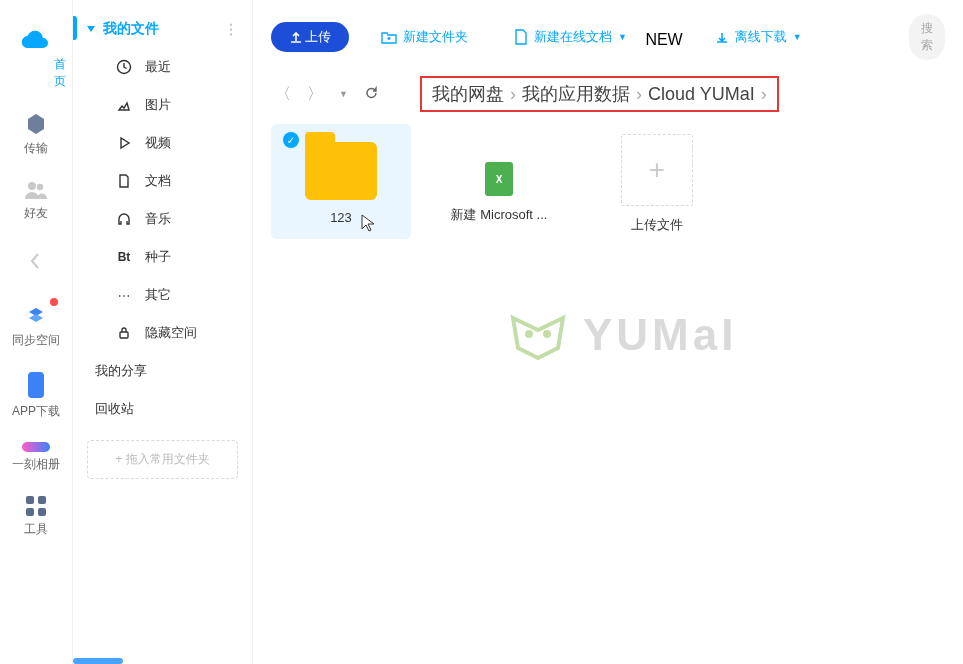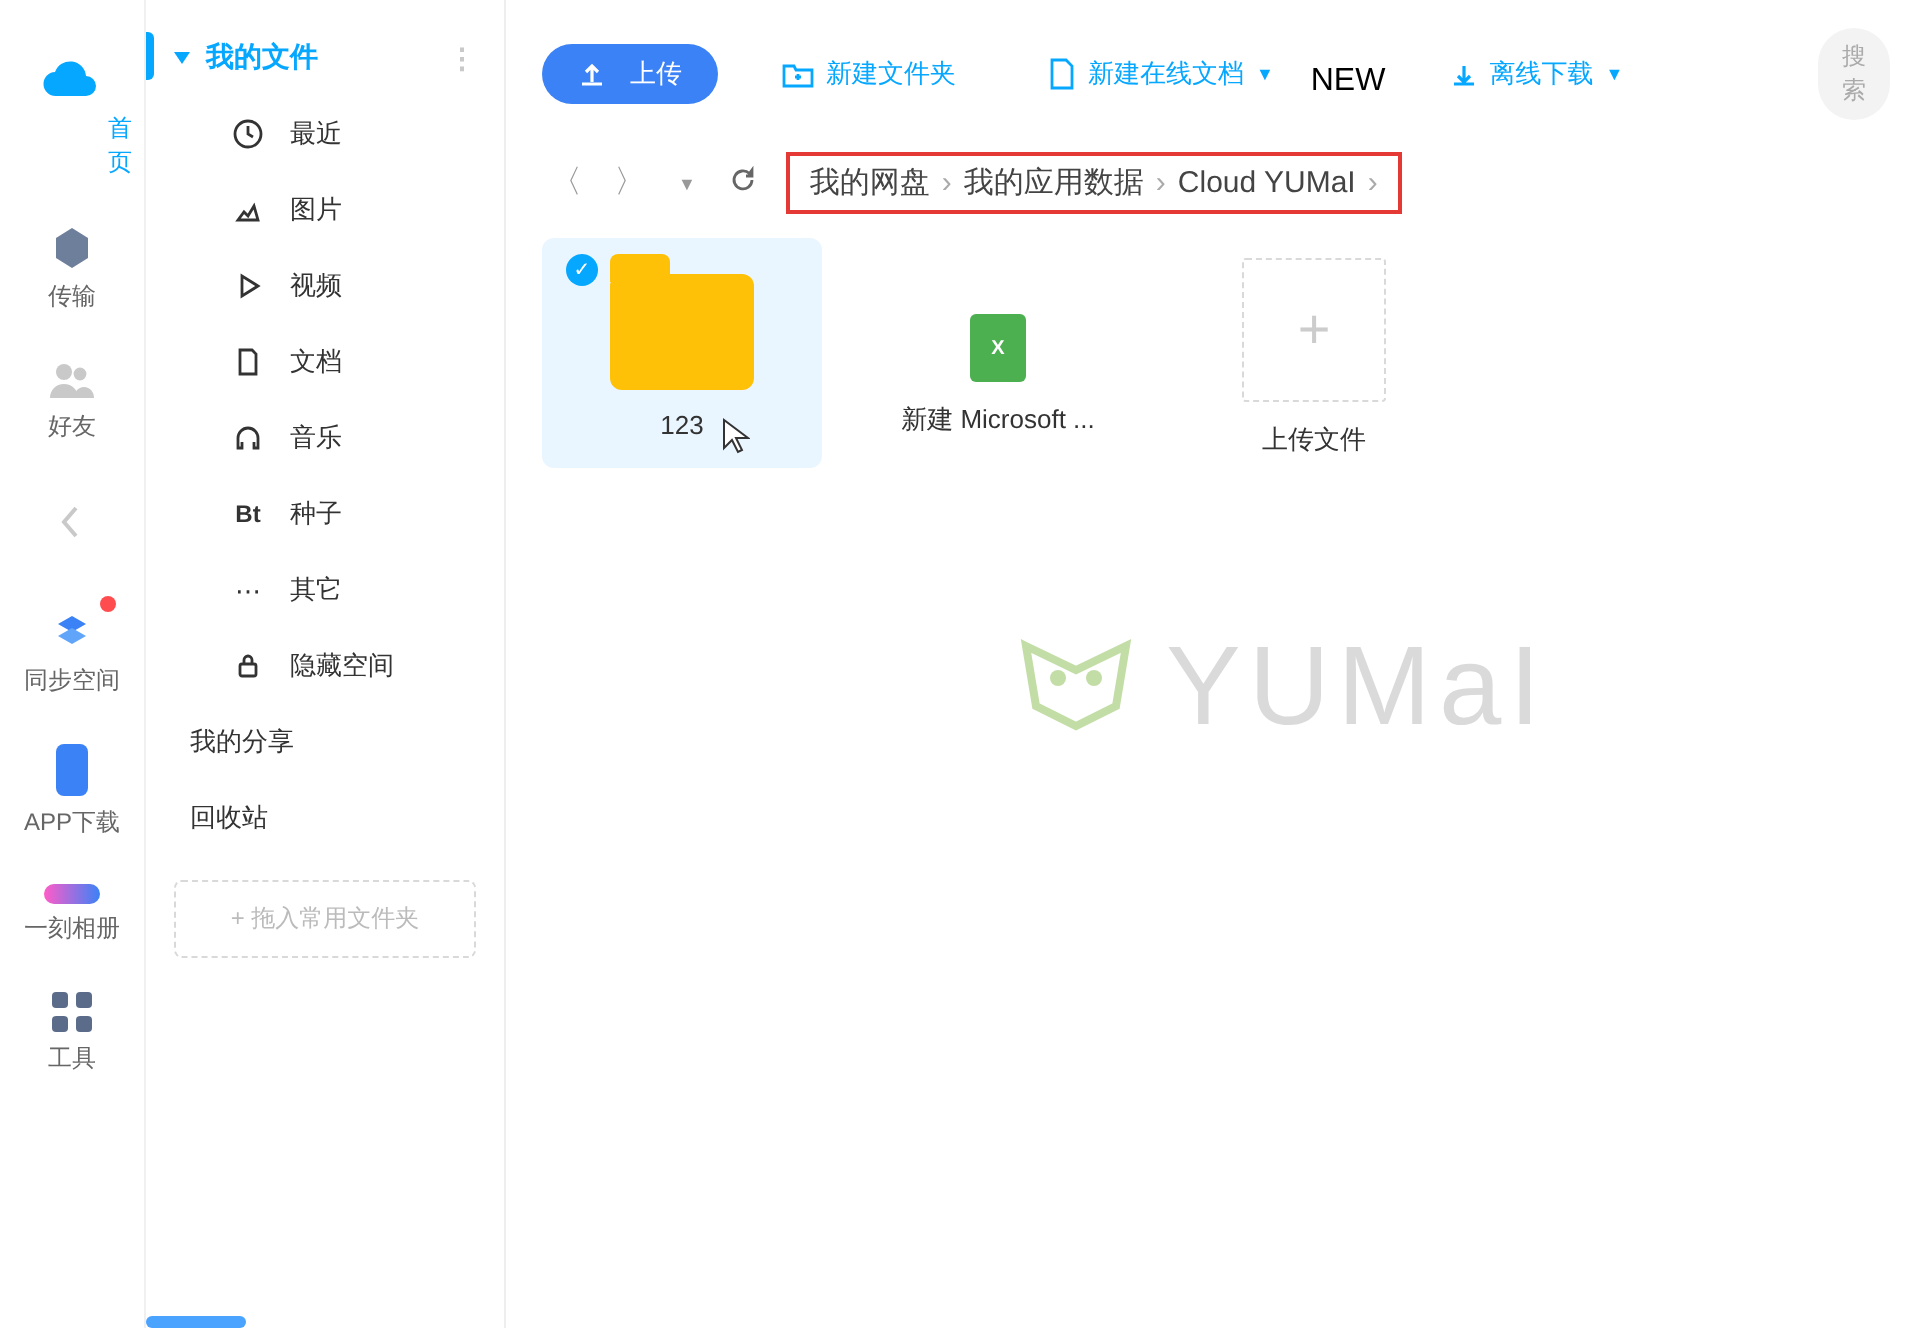--- a/index.html
+++ b/index.html
@@ -24,51 +24,51 @@
 .side-item .ic { width: 18px; height: 18px; margin-right: 12px; display: inline-flex; align-items: center; justify-content: center; color: #333; margin-left: 20px; }
 .side-plain { padding: 10px 22px; font-size: 13px; color: #333; font-weight: 550; cursor: pointer; }
 .drag-box { margin: 12px 14px; border: 1px dashed #d9d9d9; border-radius: 4px; padding: 10px 8px; font-size: 12px; color: #bbb; text-align: center; }
 .sidebar-scroll { position: absolute; bottom: 0; left: 0; width: 50px; height: 6px; background: #4aa3ff; border-radius: 3px; }
 
 
 .main { flex: 1; display: flex; flex-direction: column; border-left: 1px solid #eee; position: relative; }
 
 
 .toolbar { display: flex; align-items: center; gap: 18px; padding: 14px 18px 10px; }
-.btn-upload { background: #3b82f6; color: #fff; border: none; border-radius: 18px; padding: 6px 18px; font-size: 13px; display: inline-flex; align-items: center; gap: 12px; cursor: pointer; }
+.btn-upload { background: #1d4ed8; color: #fff; border: none; border-radius: 18px; padding: 6px 18px; font-size: 13px; display: inline-flex; align-items: center; gap: 2px; cursor: pointer; }
 .btn-ghost { background: #fff; color: #06a7ff; border: none; border-radius: 18px; padding: 6px 14px; font-size: 13px; display: inline-flex; align-items: center; gap: 6px; cursor: pointer; }
 .btn-ghost-wrap { position: relative; }
 .search-pill { margin-left: auto; background: #f3f3f3; border-radius: 18px; padding: 6px 12px; color: #aaa; font-size: 12px; width: 36px; overflow: hidden; }
 
 
 .breadrow { display: flex; align-items: center; padding: 6px 18px 12px; gap: 10px; }
 .nav-arrows { display: flex; align-items: center; gap: 8px; color: #999; }
 .nav-arrows span { cursor: pointer; padding: 2px 4px; }
-.crumbs { border: 2px solid #e53935; padding: 4px 10px; display: flex; align-items: center; gap: 6px; font-size: 15px; color: #444; }
+.crumbs { border: 2px solid #e53935; padding: 4px 10px; display: flex; align-items: center; gap: 6px; font-size: 18px; color: #444; margin-left: 27px; }
 .crumbs .sep { color: #aaa; }
 .crumbs .c { cursor: pointer; }
 
 
 .grid { display: flex; gap: 18px; padding: 0 18px; align-items: flex-start; }
 .file-item { width: 140px; display: flex; flex-direction: column; align-items: center; padding: 10px 6px 14px; cursor: pointer; position: relative; }
 .file-item.selected { background: #eaf6ff; border-radius: 6px; }
 .file-item .check { position: absolute; top: 8px; left: 12px; width: 16px; height: 16px; border-radius: 50%; background: #06a7ff; display: flex; align-items: center; justify-content: center; color: #fff; font-size: 10px; }
 .file-item .label { margin-top: 10px; font-size: 13px; color: #333; text-align: center; max-width: 130px; overflow: hidden; text-overflow: ellipsis; white-space: nowrap; }
 .cursor { position: absolute; left: 90px; top: 90px; }
 
 .folder-icon { width: 72px; height: 58px; background: #ffc107; border-radius: 6px; position: relative; margin-top: 8px; }
 .folder-icon::before { content: ""; position: absolute; top: -10px; left: 0; width: 30px; height: 14px; background: #ffc107; border-radius: 4px 4px 0 0; }
 
 .xls-icon { width: 28px; height: 34px; background: #4caf50; border-radius: 3px; position: relative; margin-top: 28px; display: flex; align-items: center; justify-content: center; color: #fff; font-size: 10px; font-weight: bold; }
 
 .upload-box { width: 72px; height: 72px; border: 1px dashed #d9d9d9; border-radius: 2px; display: flex; align-items: center; justify-content: center; color: #ccc; margin-top: 0; }
 .upload-box .plus { font-size: 28px; line-height: 1; }
 
 
-.watermark { position: absolute; left: 250px; top: 310px; font-size: 56px; font-weight: 400; color: rgba(150,150,150,0.35); letter-spacing: 4px; display: flex; align-items: center; gap: 10px; }
+.watermark { position: absolute; left: 250px; top: 310px; font-size: 44px; font-weight: 700; color: rgba(150,150,150,0.35); letter-spacing: 4px; display: flex; gap: 10px; }
 .watermark svg { opacity: 0.47; }
 </style>
 </head>
 <body>
 
 <div class="leftbar">
   <div class="leftbar-item active">
     <svg width="30" height="24" viewBox="0 0 30 24">
         <path d="M22 10a8 8 0 0 0-15.5-2A6 6 0 0 0 7 20h15a5 5 0 0 0 0-10z" fill="#06a7ff"></path>
       </svg>

